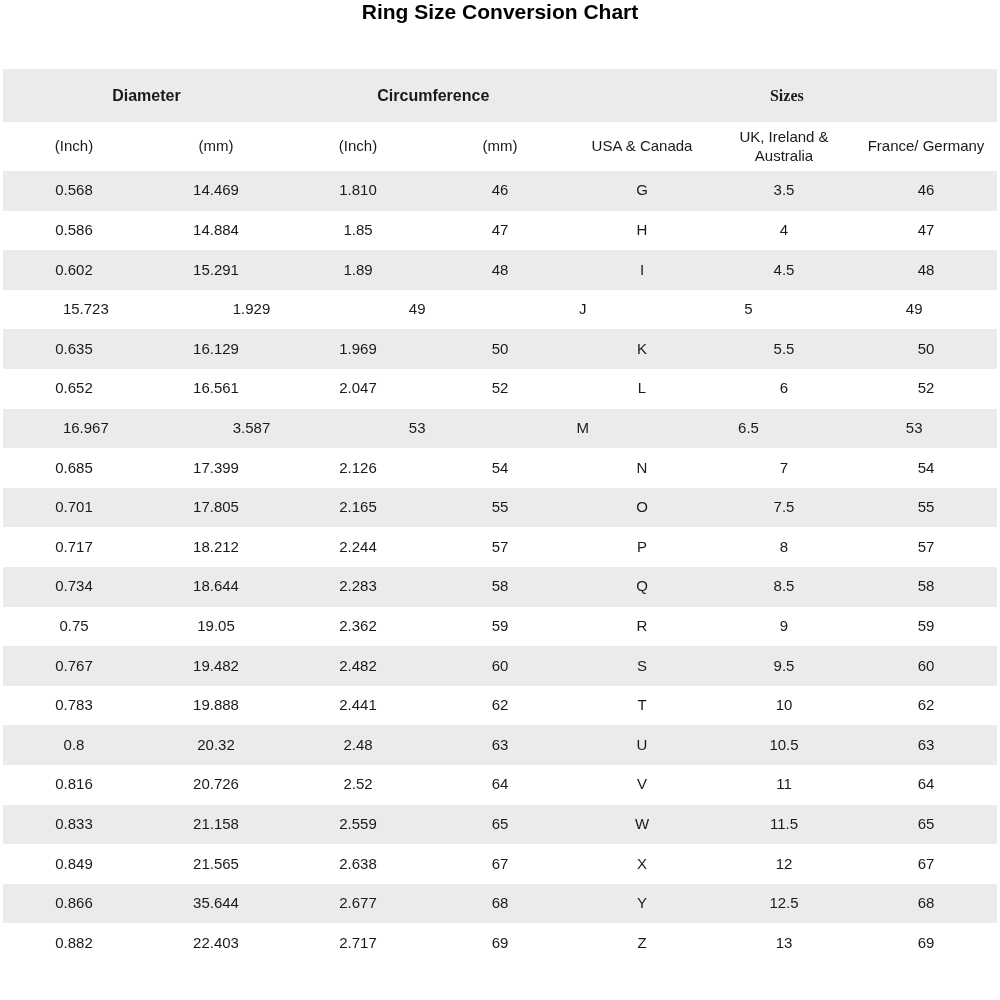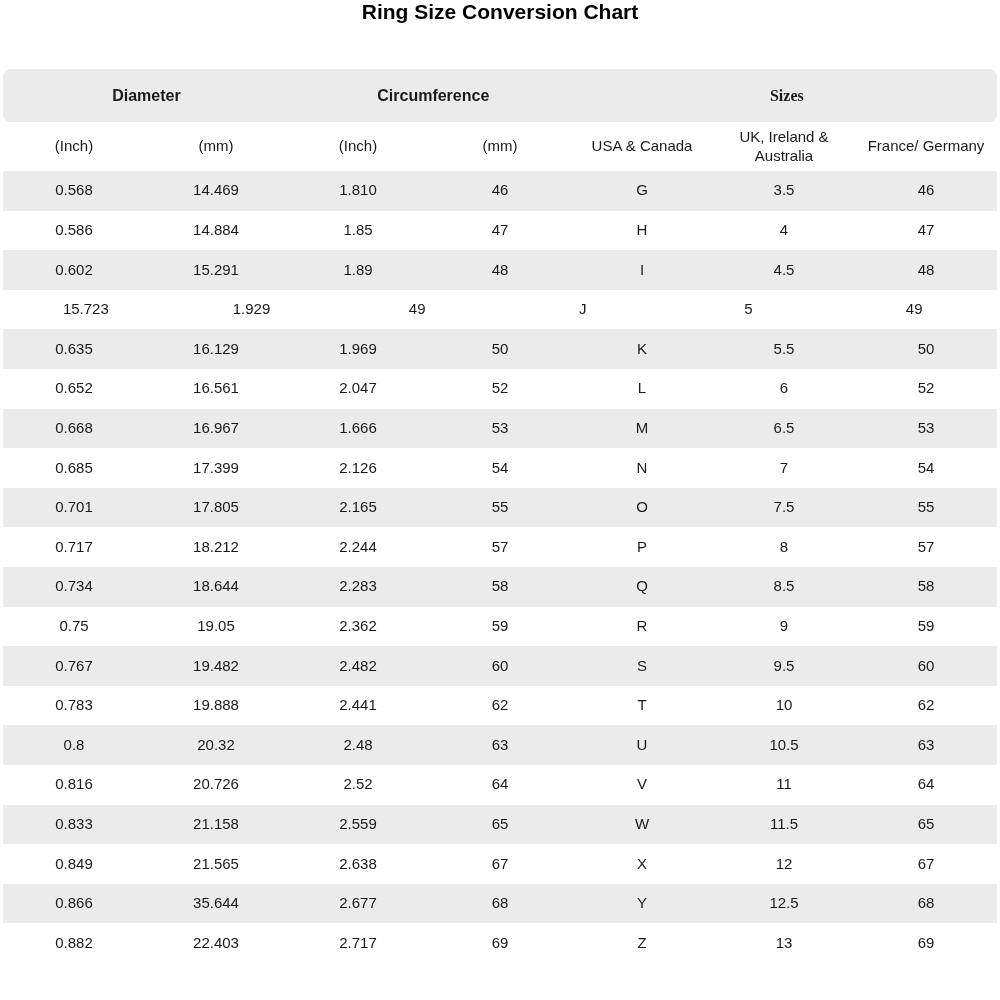--- a/index.html
+++ b/index.html
@@ -34,21 +34,20 @@
     padding: 0 10px;
     line-height: 1.25;
   }
   .span2 { flex: 2 2 0; }
   .span3 { flex: 3 3 0; font-family: Liberation Serif, serif; }
   .group-row {
     height: 53px;
     background: #ebebeb;
     font-weight: bold;
     font-size: 16px;
-    border-radius: 8px;
   }
   .sub-row {
     height: 49px;
     font-size: 15px;
     background: #ffffff;
   }
   .data-row {
     height: 39.6px;
     font-size: 15px;
     background: #ffffff;
@@ -133,23 +132,22 @@
     <div class="cell">0.652</div>
     <div class="cell">16.561</div>
     <div class="cell">2.047</div>
     <div class="cell">52</div>
     <div class="cell">L</div>
     <div class="cell">6</div>
     <div class="cell">52</div>
   </div>
 
   <div class="row data-row stripe">
-    <div class="cell">0.668</div>
     <div class="cell">16.967</div>
-    <div class="cell">1.666</div>
+    <div class="cell">3.587</div>
     <div class="cell">53</div>
     <div class="cell">M</div>
     <div class="cell">6.5</div>
     <div class="cell">53</div>
   </div>
 
   <div class="row data-row">
     <div class="cell">0.685</div>
     <div class="cell">17.399</div>
     <div class="cell">2.126</div>

